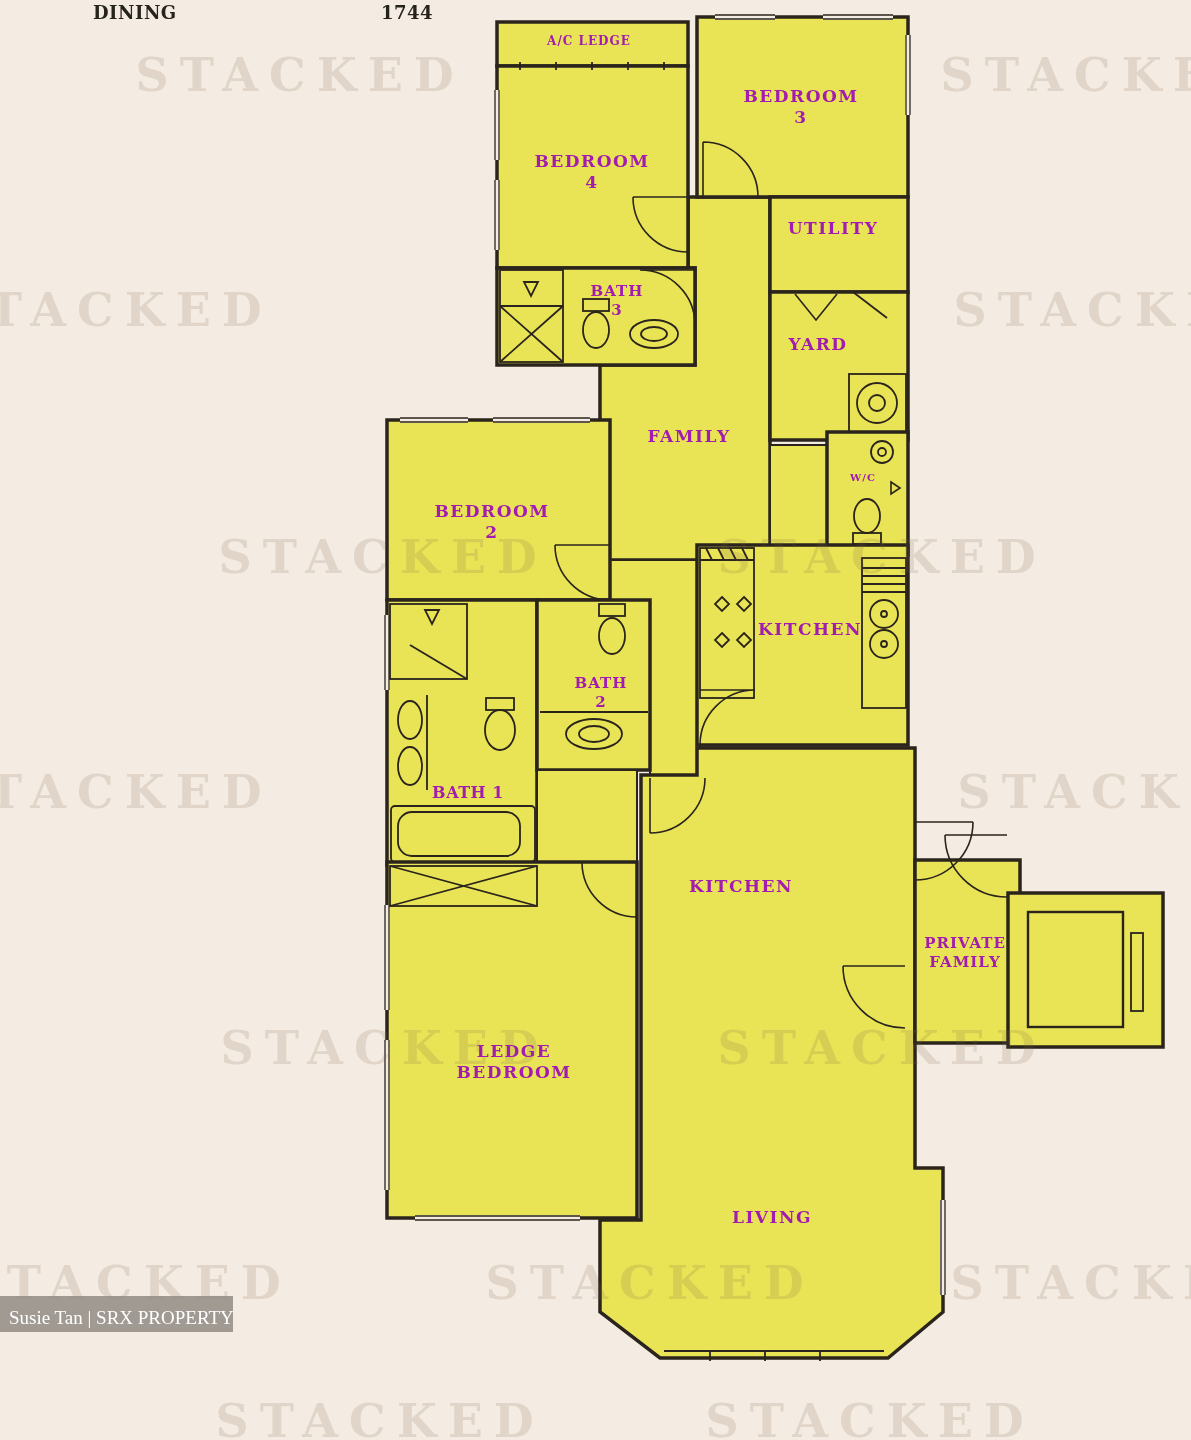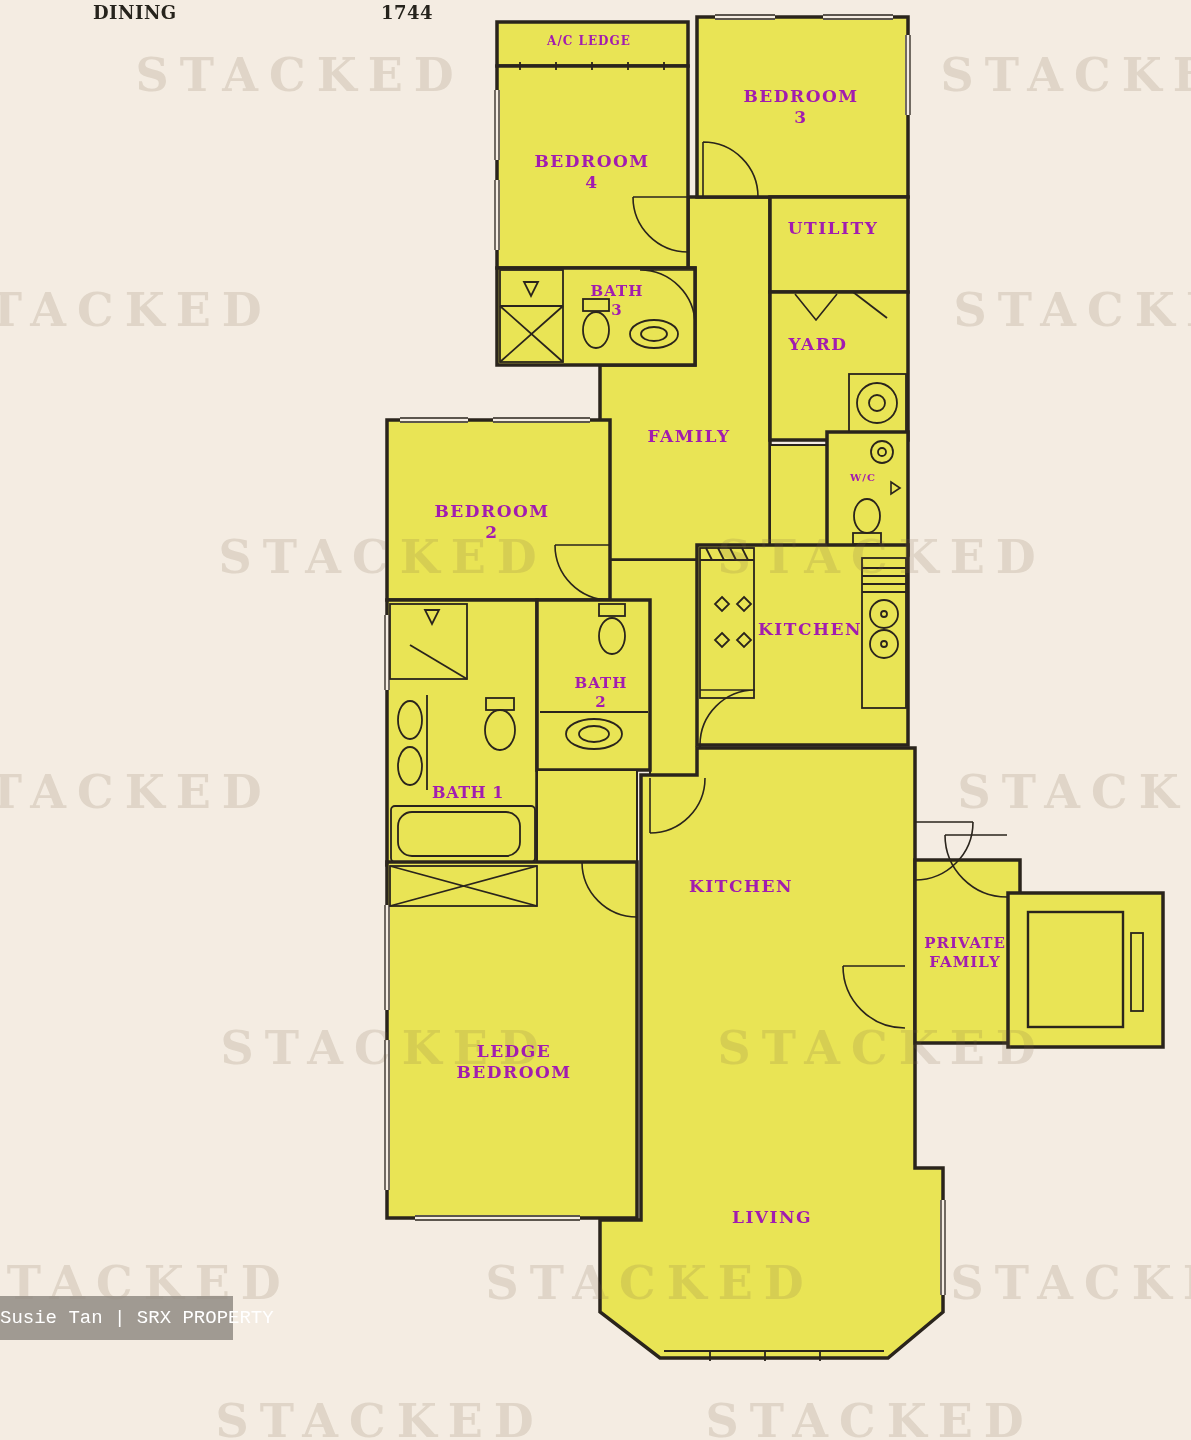--- a/index.html
+++ b/index.html
@@ -30,24 +30,24 @@
   .toplabel{
     position:absolute;font-weight:bold;color:#26231c;font-size:18px;
     letter-spacing:.5px;white-space:nowrap;
   }
   .wm{
     position:absolute;transform:translate(-50%,-50%);
     font-size:46px;letter-spacing:11px;color:rgba(124,102,72,0.17);
     white-space:nowrap;font-weight:bold;
   }
   .credit{
-    position:absolute;left:0;top:1296px;width:233px;height:44px;
+    position:absolute;left:0;top:1296px;width:233px;height:36px;
     background:rgba(141,136,128,0.82);color:#ffffff;
-    font-family:Liberation Mono, monospace;font-size:19px;line-height:44px;
-    box-sizing:border-box;white-space:nowrap;
+    font-family:Liberation Serif, serif;font-size:19px;line-height:44px;
+    padding-left:9px;box-sizing:border-box;white-space:nowrap;
   }
 </style>
 </head>
 <body>
 
 <div class="stage">
 
   <svg width="1191" height="1440" viewBox="0 0 1191 1440">
 
     <g>

